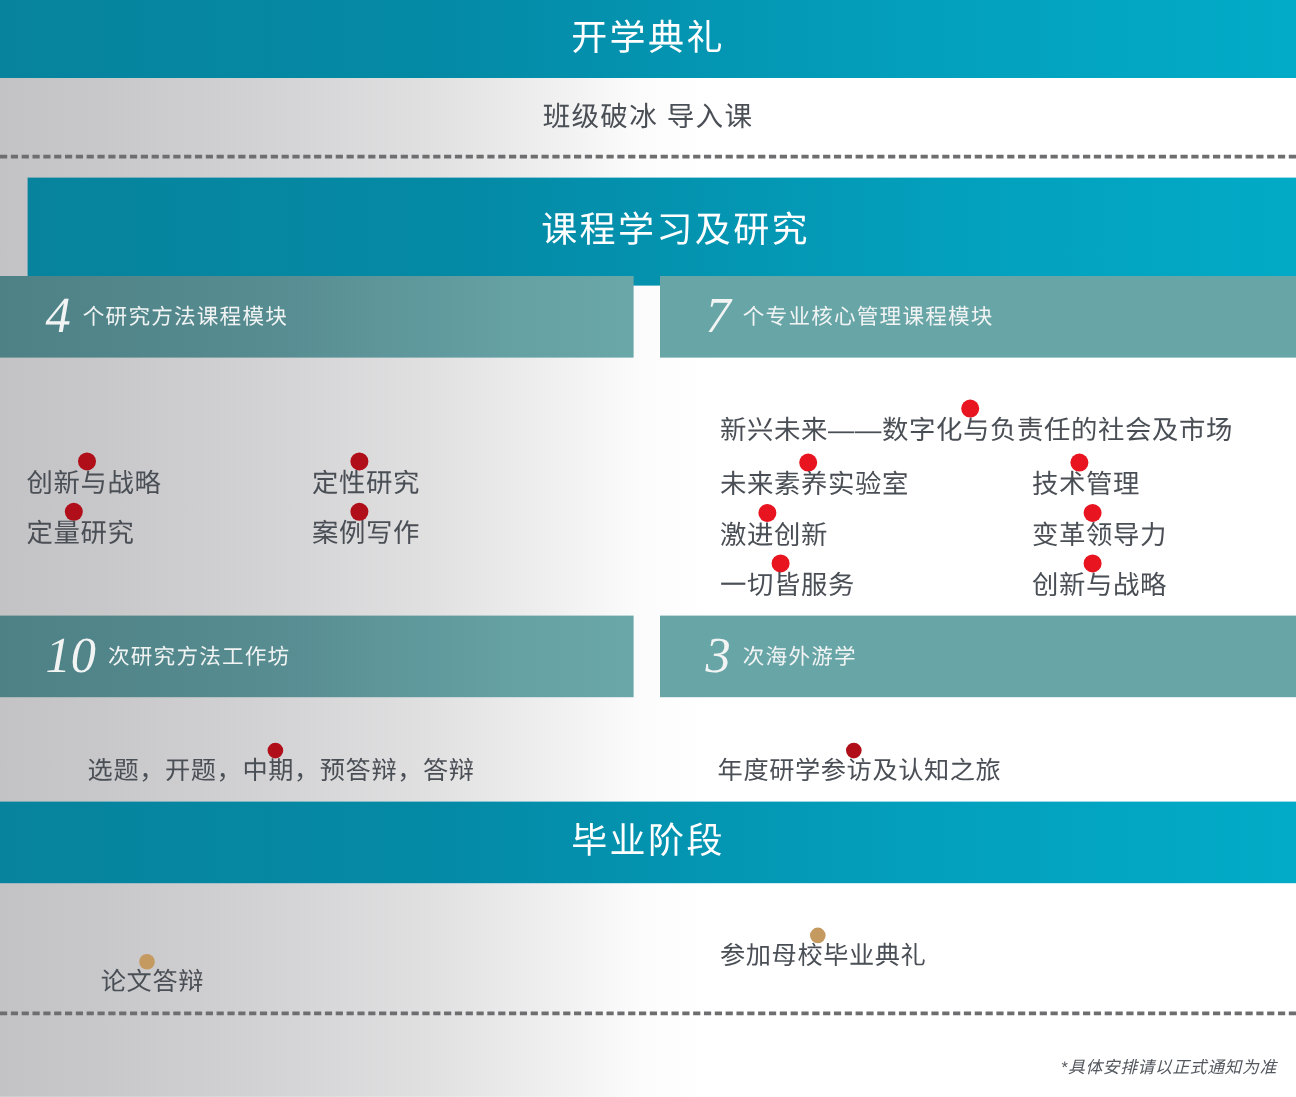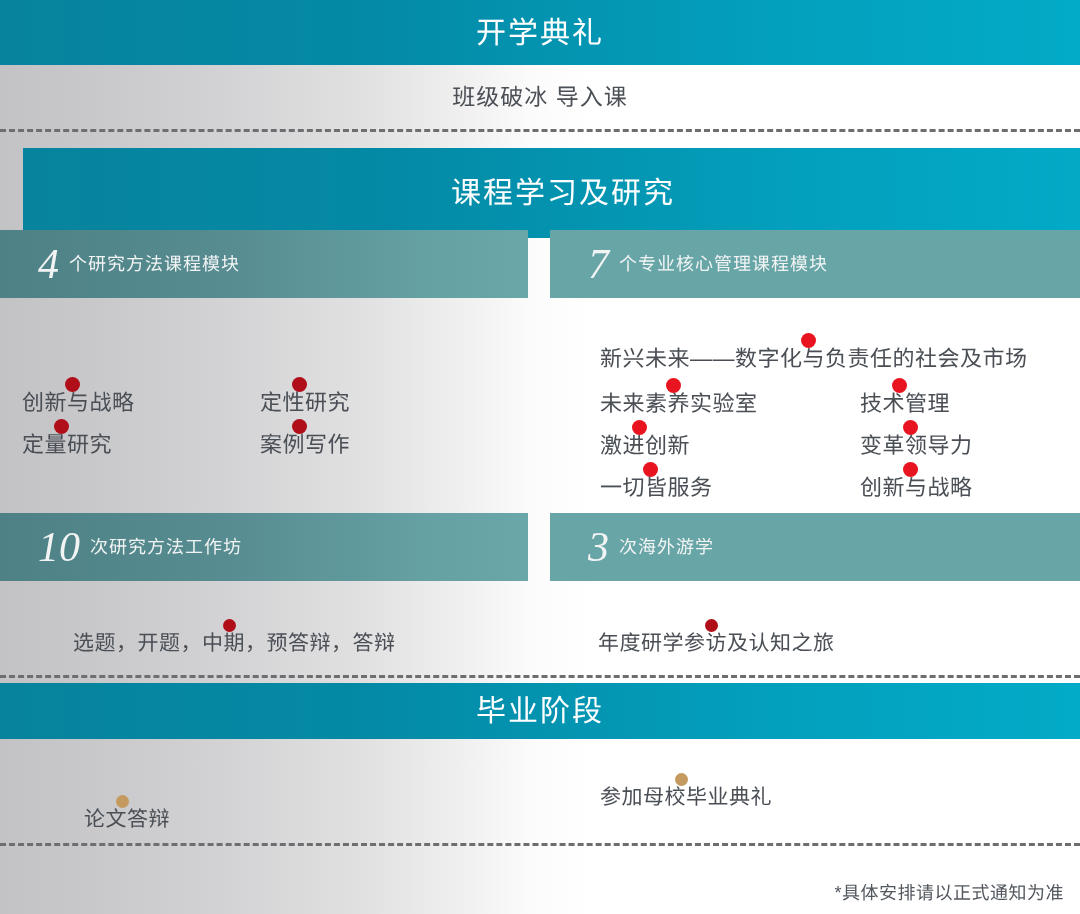--- a/index.html
+++ b/index.html
@@ -131,24 +131,25 @@
     color: #4a4f56;
     letter-spacing: 0.5px;
     line-height: 1;
   }
   .bullet.small .dot { width: 13px; height: 13px; margin-right: 9px; }
   .bullet.small .bullet-text { font-size: 21px; }
 
   
   .footnote {
     position: absolute;
-    font-size: 18px;
+    font-size: 14px;
     color: #53585f;
     letter-spacing: 0.5px;
     white-space: nowrap;
+    font-style: italic;
   }
 </style>
 </head>
 <body>
 
 <div id="page">
 
   <div class="banner" style="top:0px; height:65px;">
     <span class="banner-title">开学典礼</span>
   </div>
@@ -236,21 +237,21 @@
     <span class="panel-label">次海外游学</span>
   </div>
 
   <div class="bullet small" style="left:598px; top:619px;">
     <span class="dot darkred"></span>
     <span class="bullet-text">年度研学参访及认知之旅</span>
   </div>
 
   <div class="dashed" style="top:675px;"></div>
 
-  <div class="banner" style="top:683px; height:56px;">
+  <div class="banner" style="top:668px; height:68px;">
     <span class="banner-title">毕业阶段</span>
   </div>
 
   <div class="bullet small" style="left:84px; top:795px;">
     <span class="dot tan"></span>
     <span class="bullet-text">论文答辩</span>
   </div>
   <div class="bullet small" style="left:600px; top:773px;">
     <span class="dot tan"></span>
     <span class="bullet-text">参加母校毕业典礼</span>

